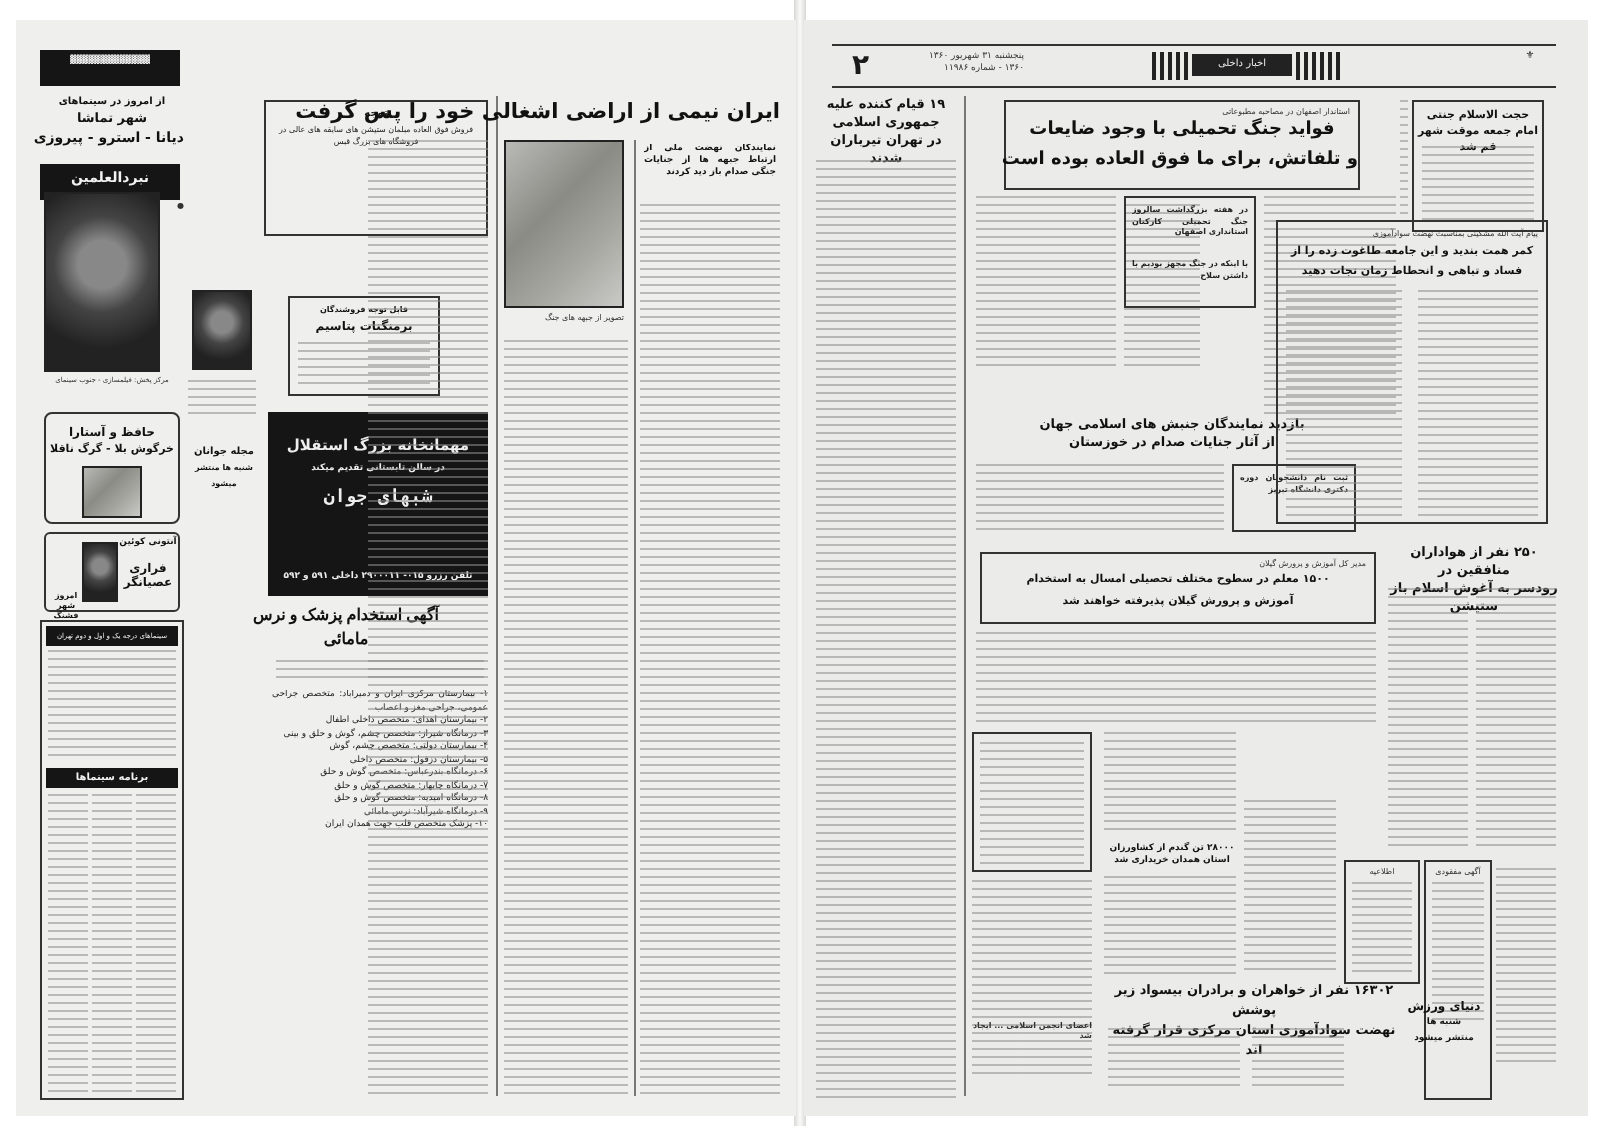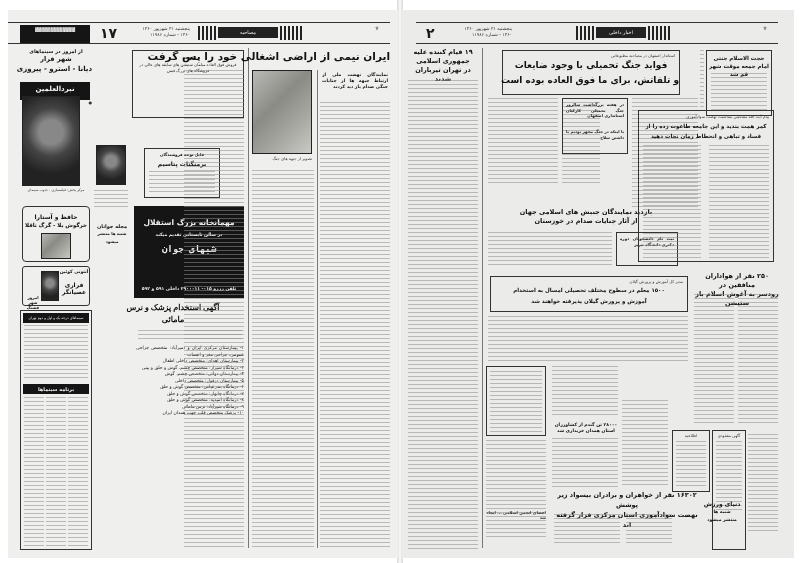--- a/index.html
+++ b/index.html
@@ -32,48 +32,24 @@
   .photo.grey { background: linear-gradient(135deg,#b9b9b5,#8b8b86 40%,#a8a8a3 70%,#c9c9c5); }
   .cap { position: absolute; direction: rtl; text-align: right; font-size: 4px; line-height: 5px; color: #333; }
 </style>
 </head>
 <body>
 
 <div class="spread">
   <div class="gutter"></div>
 
   <div class="page left">
-    <div class="hdr" style="left:0;width:382px;">
-      <div class="pnum" style="left:92px;">۱۷</div>
-      <div class="date" style="left:112px;">
-        <div>پنجشنبه ۳۱ شهریور ۱۳۶۰</div>
-        <div>۱۳۶۰ - شماره ۱۱۹۸۶</div>
-      </div>
-      <div class="bars" style="left:190px;">
-          <i></i>
-          <i></i>
-          <i></i>
-          <i></i>
-          <i></i>
-        </div>
-      <div class="section" style="left:210px;width:60px;text-align:center;">مصاحبه</div>
-      <div class="bars" style="left:272px;">
-          <i></i>
-          <i></i>
-          <i></i>
-          <i></i>
-          <i></i>
-          <i></i>
-        </div>
-      <div class="logo" style="left:358px;">⚜</div>
-    </div>
 
     <div class="blk" style="left:12px;top:15px;width:70px;height:18px;font-size:4px;line-height:6px;padding:2px;">▓▓▓▓▓▓▓▓▓▓▓▓▓</div>
     <div class="head" style="left:12px;top:38px;width:72px;font-size:5px;">از امروز در سینماهای</div>
-    <div class="head" style="left:12px;top:45px;width:72px;font-size:6.5px;">شهر قرار</div>
+    <div class="head" style="left:12px;top:45px;width:72px;font-size:6.5px;">شهر تماشا</div>
     <div class="head" style="left:12px;top:55px;width:72px;font-size:7px;">دیانا - استرو - پیروزی</div>
 
     <div class="blk" style="left:12px;top:72px;width:70px;height:18px;font-size:7px;line-height:14px;font-weight:bold;">نبردالعلمین</div>
     <div class="photo" style="left:14px;top:86px;width:58px;height:90px;"></div>
     <div class="cap" style="left:74px;top:90px;width:10px;">●</div>
     <div class="cap" style="left:14px;top:178px;width:68px;text-align:center;font-size:3.5px;">مرکز پخش: فیلمسازی - جنوب سینمای</div>
 
     <div class="box" style="left:14px;top:196px;width:68px;height:56px;border-radius:4px;">
       <div class="head" style="left:2px;top:6px;width:62px;font-size:6px;">حافظ و آستارا</div>
       <div class="head" style="left:2px;top:15px;width:62px;font-size:5.5px;">خرگوش بلا - گرگ ناقلا</div>

